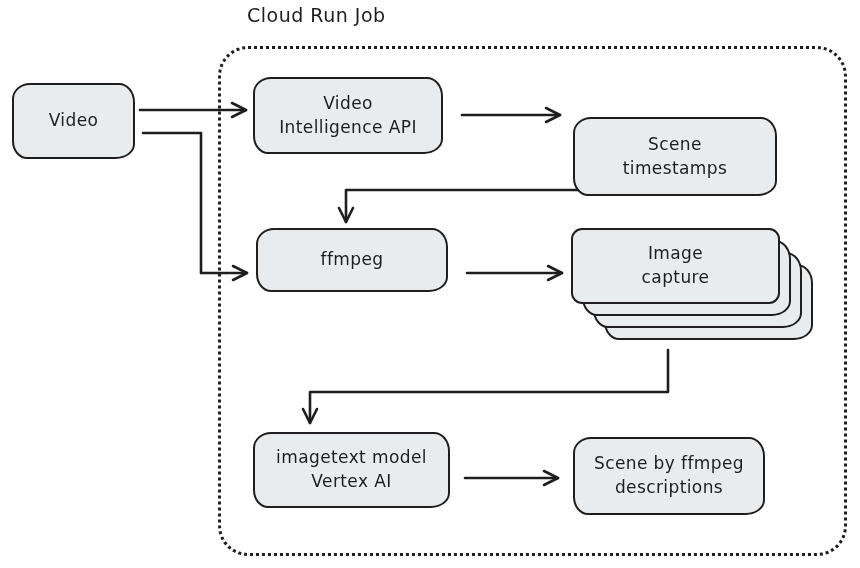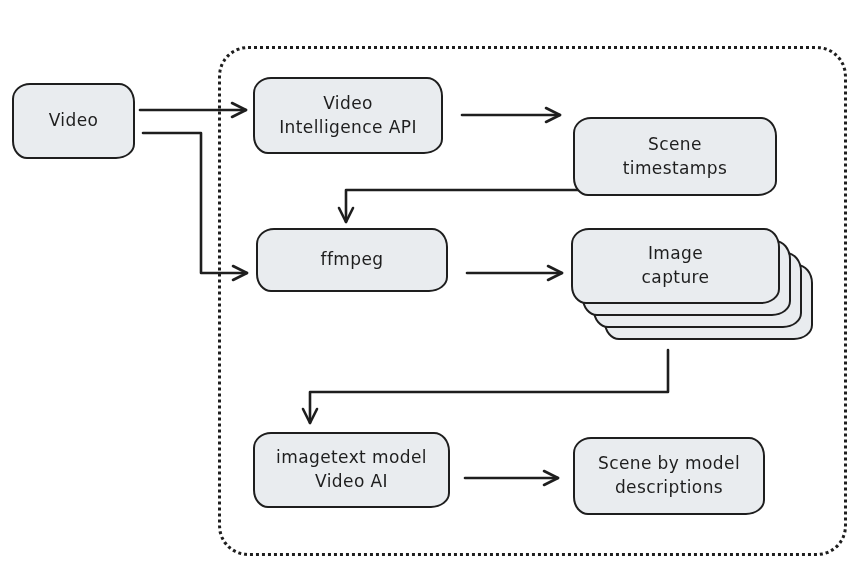--- a/index.html
+++ b/index.html
@@ -71,32 +71,33 @@
     stroke-width: 2.6;
     stroke-linecap: round;
     stroke-linejoin: round;
   }
 
   
   #node-video              { left: 12px;  top: 83px;  width: 123px; height: 76px; }
   #node-vi-api             { left: 253px; top: 77px;  width: 190px; height: 77px; }
   #node-scene-timestamps   { left: 573px; top: 77px;  width: 204px; height: 79px; margin-top: 40px; }
   #node-ffmpeg             { left: 256px; top: 228px; width: 192px; height: 64px; }
-  #node-image-capture      { left: 571px; top: 228px; width: 209px; height: 76px; }
+  #node-image-capture      { left: 571px; top: 228px; width: 209px; height: 76px; border-radius: 11px; }
   .card-back-1             { left: 582px; top: 240px; width: 209px; height: 76px; }
   .card-back-2             { left: 593px; top: 252px; width: 209px; height: 76px; }
   .card-back-3             { left: 604px; top: 264px; width: 209px; height: 76px; }
   #node-imagetext-model    { left: 253px; top: 432px; width: 197px; height: 76px; }
   #node-scene-descriptions { left: 573px; top: 437px; width: 192px; height: 78px; }
 </style>
 </head>
 <body>
 
 <div class="canvas">
 
+  <div class="container-title">Cloud Run Job</div>
 
   <div class="dotted-container"></div>
 
   <svg class="edges-layer" width="860" height="568" viewBox="0 0 860 568" xmlns="http://www.w3.org/2000/svg">
     <g class="edge">
       <path d="M140 110 L246 110"></path>
       <path d="M232 103 L246 110 L232 117"></path>
     </g>
     <g class="edge">
       <path d="M143 133 L201 133 L201 273 L247 273"></path>
@@ -145,21 +146,21 @@
   <div class="node card-back card-back-3"></div>
   <div class="node card-back card-back-2"></div>
   <div class="node card-back card-back-1"></div>
   <div class="node" id="node-image-capture">
     <span class="node-label">Image
 capture</span>
   </div>
 
   <div class="node" id="node-imagetext-model">
     <span class="node-label">imagetext model
-Video AI</span>
+Vertex AI</span>
   </div>
 
   <div class="node" id="node-scene-descriptions">
-    <span class="node-label">Scene by model
+    <span class="node-label">Scene by ffmpeg
 descriptions</span>
   </div>
 
 </div>
 
 </body></html>

